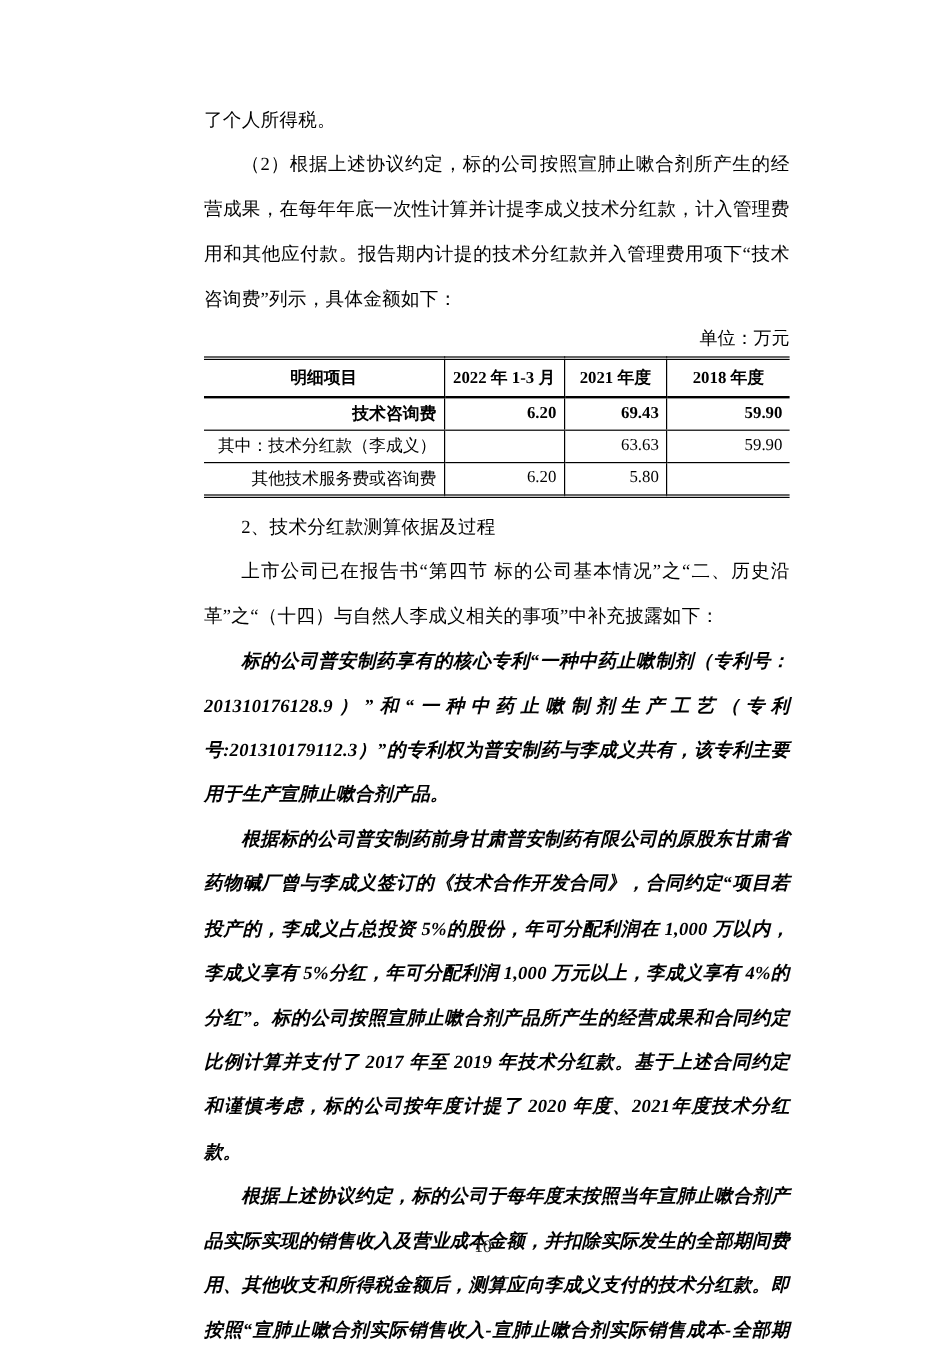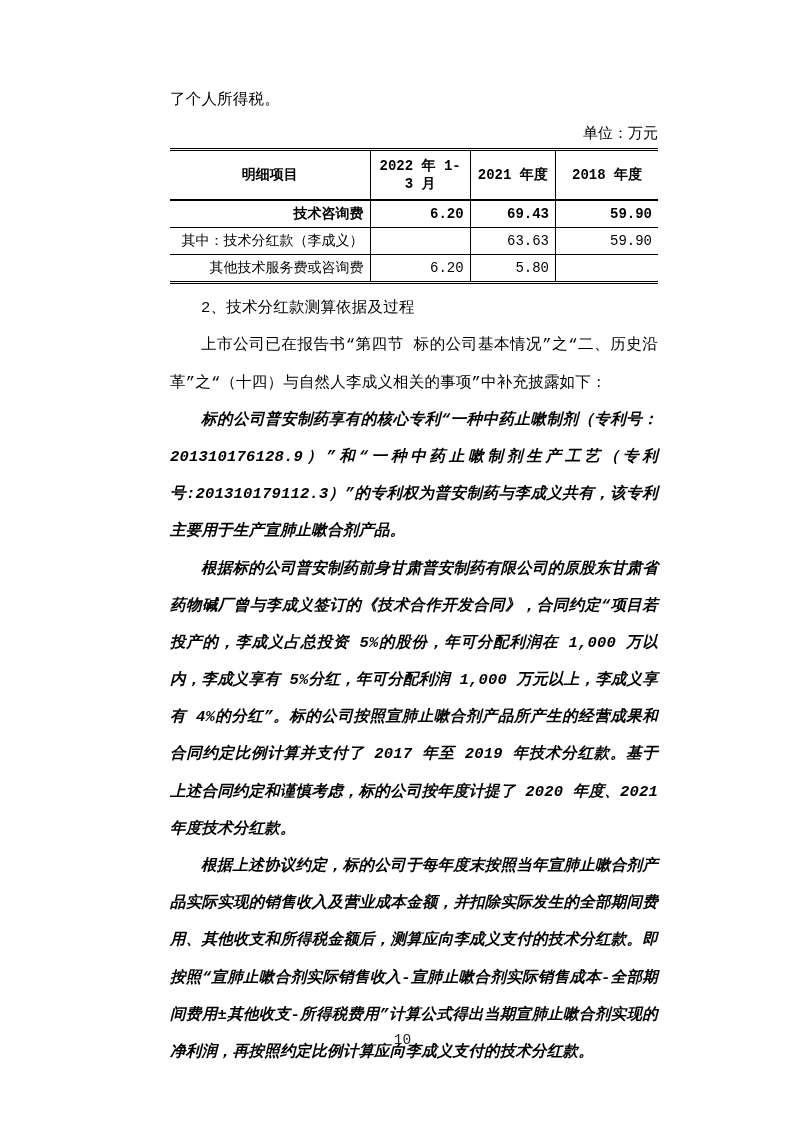--- a/index.html
+++ b/index.html
@@ -7,21 +7,21 @@
     padding: 0;
     background: #ffffff;
   }
   .page {
     position: relative;
     width: 695px;
     height: 1122px;
     margin: 0 auto;
     background: #ffffff;
     color: #000000;
-    font-family: Liberation Mono, monospace;
+    font-family: Liberation Serif, serif;
     box-sizing: border-box;
     padding: 82px 86px 0 121px;
     overflow: hidden;
   }
   .para {
     margin: 0;
     font-size: 15.5px;
     line-height: 2.4;
     text-align: justify;
     letter-spacing: 0.2px;
@@ -93,20 +93,21 @@
   }
   .spacer-sm { height: 4px; }
 </style>
 </head>
 <body>
 
 <div class="page">
 
   <p class="para">了个人所得税。</p>
 
+  <p class="para indent">（2）根据上述协议约定，标的公司按照宣肺止嗽合剂所产生的经营成果，在每年年底一次性计算并计提李成义技术分红款，计入管理费用和其他应付款。报告期内计提的技术分红款并入管理费用项下“技术咨询费”列示，具体金额如下：</p>
 
   <div class="unit-label">单位：万元</div>
 
   <table class="report-table">
     <colgroup>
       <col class="col-item">
       <col class="col-q2022">
       <col class="col-y2021">
       <col class="col-y2020">
     </colgroup>

